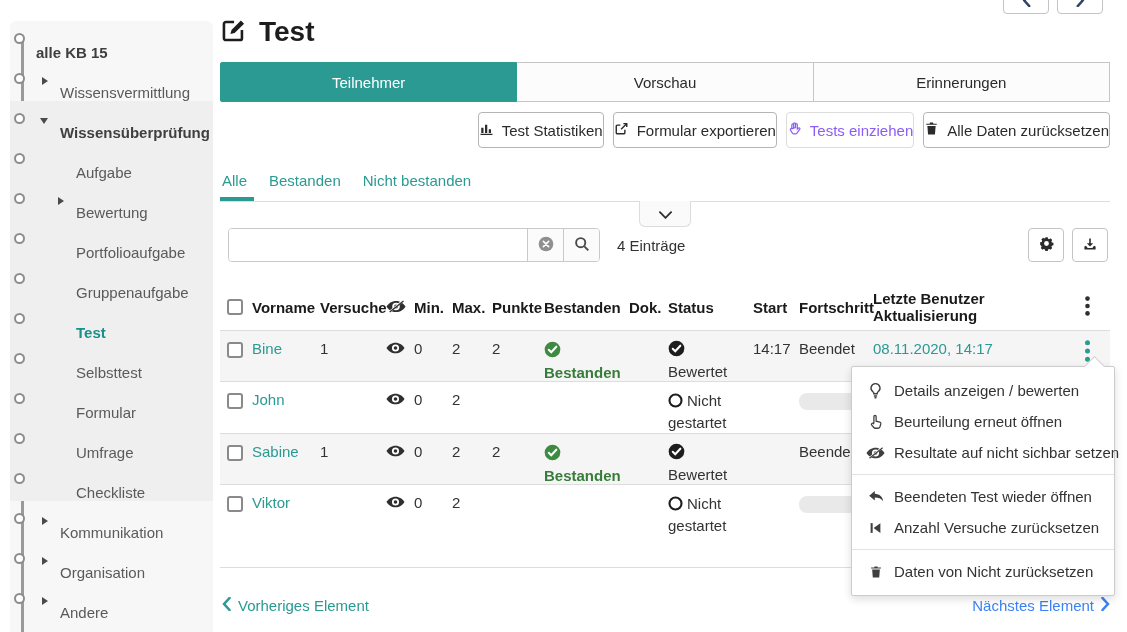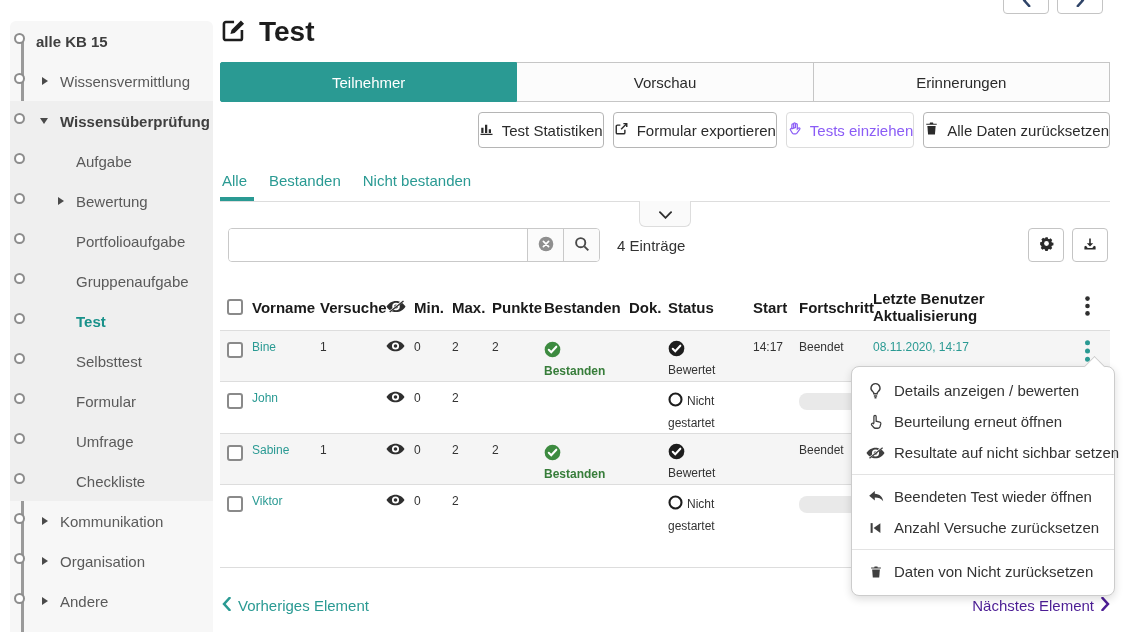--- a/index.html
+++ b/index.html
@@ -4,21 +4,21 @@
 <style>
   * { margin:0; padding:0; box-sizing:border-box; }
   html,body { width:1127px; height:632px; background:#fff; overflow:hidden;
               font-family:"Liberation Sans", sans-serif; color:#333; }
   body { position:relative; font-size:15px; }
 
   
   .sidebar { position:absolute; left:10px; top:21px; width:203px; height:611px;
              background:#f7f7f7; border-radius:6px 6px 0 0; }
   .tree-line { position:absolute; left:11px; top:20px; bottom:0; width:3px; background:#9a9a9a; }
-  .ti { position:relative; height:40px; display:flex; align-items:center; color:#5a5a5a; }
+  .ti { position:relative; height:40px; display:flex; align-items:flex-end; color:#5a5a5a; }
   .ti.dark { background:#efefef; }
   .ti .dot { position:absolute; left:4px; top:12px; width:11px; height:11px; background:#fff;
              border:2.5px solid #8d8d8d; border-radius:50%; z-index:2; }
   .ti .lbl { margin-left:50px; white-space:nowrap; }
   .ti.root .lbl { margin-left:26px; font-weight:bold; color:#3f3f3f; }
   .ti.l1 .lbl { margin-left:66px; }
   .ti.boldlbl .lbl { font-weight:bold; color:#3f3f3f; }
   .ti.active .lbl { color:#18918a; font-weight:bold; }
   .tri-r { position:absolute; left:32px; top:15.5px; width:0; height:0;
            border-left:6px solid #4a4a4a; border-top:4.5px solid transparent; border-bottom:4.5px solid transparent; }
@@ -65,45 +65,45 @@
   .sg-btn { width:36px; height:32px; background:#fbfbfb; border:none; border-left:1px solid #c9c9c9;
             display:flex; align-items:center; justify-content:center; cursor:pointer; }
   .entries { margin-left:17px; color:#333; }
   .icbtn { position:absolute; top:0; width:36px; height:34px; background:#fff; border:1px solid #c4c4c4;
            border-radius:4px; display:flex; align-items:center; justify-content:center; cursor:pointer; color:#2b2b2b; }
 
   
   .table-wrap { position:absolute; top:285px; left:0; width:890px; height:283px; border-bottom:1px solid #ddd; }
   table { width:890px; border-collapse:collapse; table-layout:fixed; }
   th { text-align:left; font-size:15px; color:#1a1a1a; padding:5px 2px 6px 0; vertical-align:middle; }
-  td { vertical-align:top; padding:9px 2px 0 0; font-size:12px; color:#333; height:51px; }
+  td { vertical-align:top; padding:9px 2px 0 0; font-size:15px; color:#333; height:51px; }
   tbody tr { border-top:1px solid #ddd; }
   tbody tr.stripe { background:#f5f5f5; }
   .cb { width:16px; height:16px; border:2px solid #8a8a8a; border-radius:3px; background:#fff; margin:2px 0 0 7px; cursor:pointer; }
   th .cb { margin-top:0; }
   .link { color:#2a9a93; cursor:pointer; }
   .passed-ic { margin-top:1px; }
   .passed-txt { color:#377d3a; font-weight:bold; margin-top:3px; }
   .status-wrap { width:80px; line-height:20px; }
   .progress-bar { width:110px; height:17px; background:#e9e9e9; border-radius:8px; margin-top:2px; }
   .kebab { color:#2a9a93; cursor:pointer; }
   .kebab-h { color:#2f2f2f; cursor:pointer; }
 
   
   .menu { position:absolute; left:851px; top:366px; width:264px; background:#fff; border:1px solid #ccc;
-          border-radius:8px; box-shadow:0 3px 9px rgba(0,0,0,.14); padding:8px 0; z-index:30; }
+          border-radius:2px; box-shadow:0 3px 9px rgba(0,0,0,.14); padding:8px 0; z-index:30; }
   .menu::before { content:""; position:absolute; top:-8px; right:12px; width:14px; height:14px; background:#fff;
                   border-left:1px solid #ccc; border-top:1px solid #ccc; transform:rotate(45deg); }
   .menu-item { height:31px; display:flex; align-items:center; padding:0 14px; cursor:pointer; white-space:nowrap; }
   .mi-ic { width:19px; margin-right:9px; display:flex; justify-content:center; }
   .menu-sep { border-top:1px solid #e3e3e3; margin:6px 0; }
 
   
   .footer-prev { position:absolute; top:597px; left:2px; color:#2a9a93; display:flex; align-items:center; gap:7px; cursor:pointer; }
-  .footer-next { position:absolute; top:597px; right:0; color:#4c1d95; display:flex; align-items:flex-start; gap:7px; cursor:pointer; }
+  .footer-next { position:absolute; top:597px; right:0; color:#3b82f6; display:flex; align-items:flex-start; gap:7px; cursor:pointer; }
 </style>
 </head>
 <body>
 
 <aside class="sidebar">
   <div class="tree-line"></div>
 
   <div class="ti root">
     <span class="dot"></span>
     <span class="lbl">alle KB 15</span>

